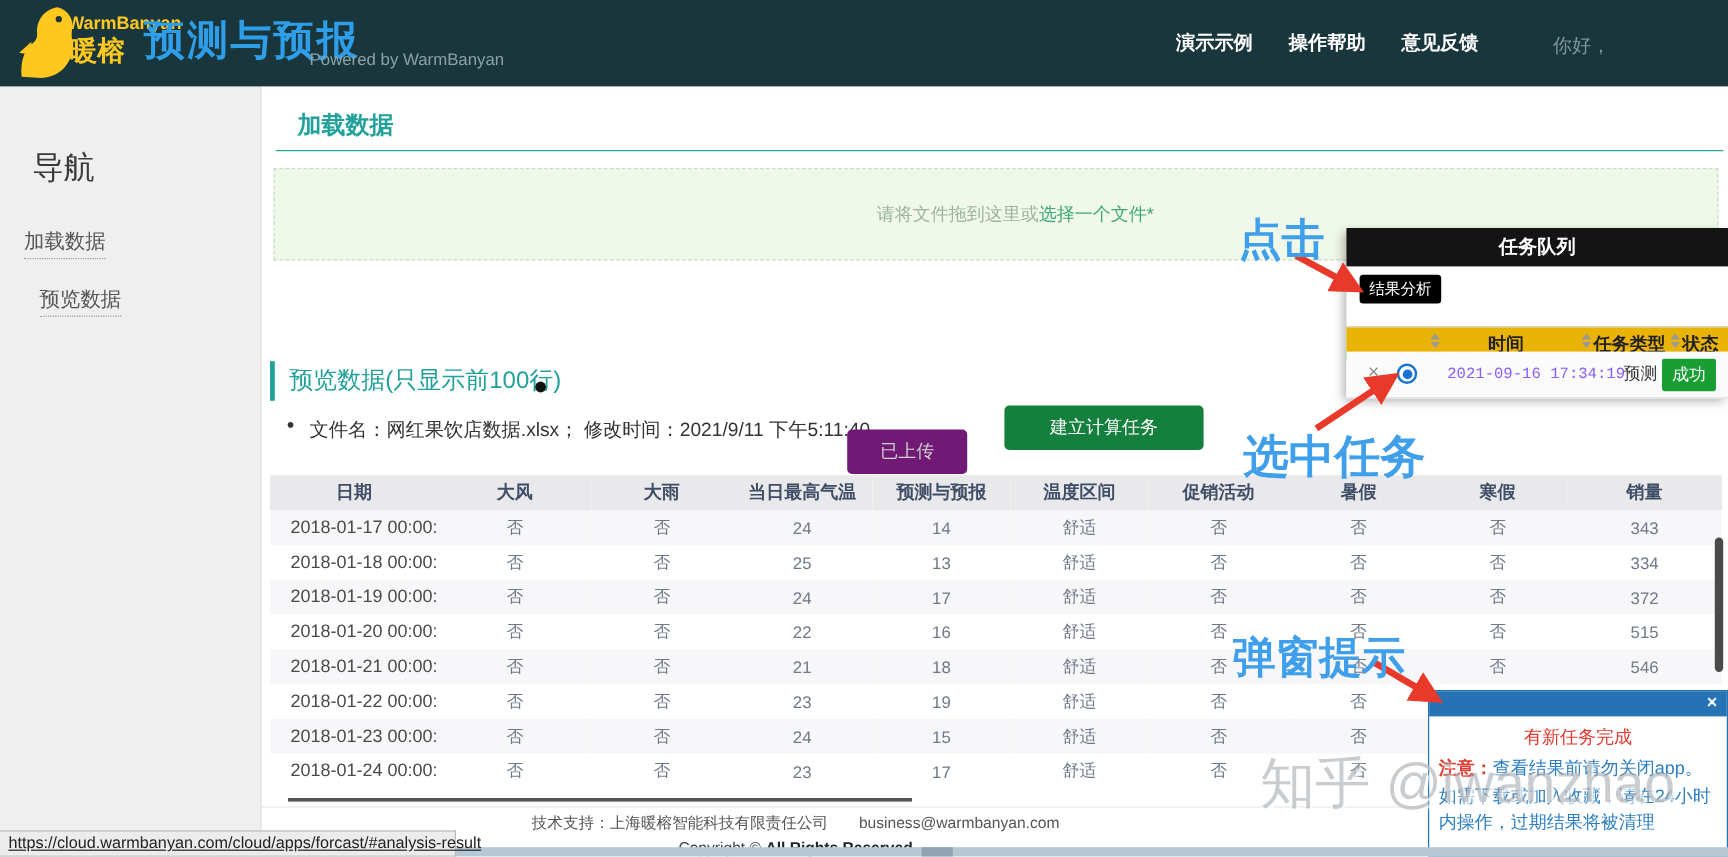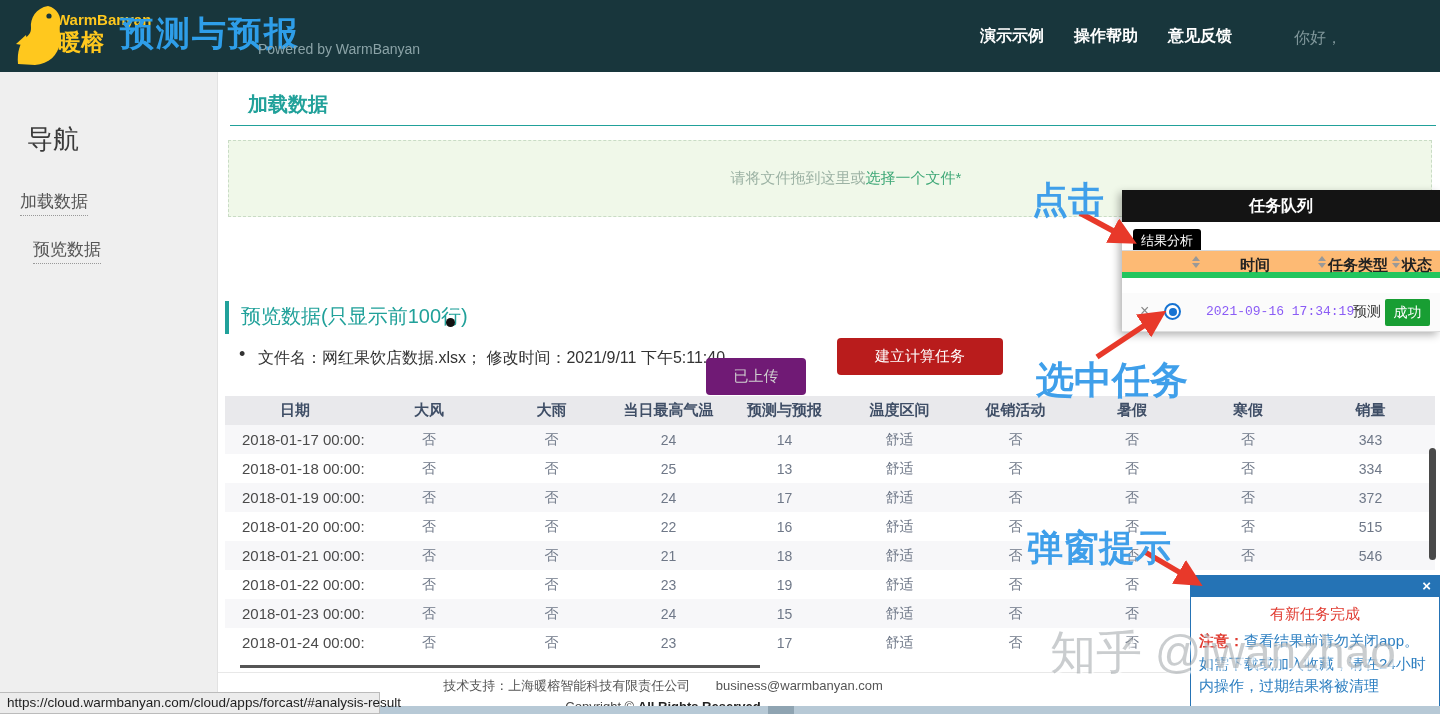--- a/index.html
+++ b/index.html
@@ -32,37 +32,37 @@
   .drop-hint { position:absolute; left:16px; top:0; width:100%; height:100%; display:flex; align-items:center; justify-content:center; font-size:15px; color:#9cb2a4; }
   .drop-link { color:#3fa877; cursor:pointer; }
 
   
   .pv-bar { position:absolute; left:225px; top:301px; width:4px; height:33px; background:#21a19a; }
   .pv-title { position:absolute; left:241px; top:303px; font-size:20px; color:#21a19a; }
   .pv-dot { position:absolute; left:446px; top:318px; width:9px; height:9px; border-radius:50%; background:#111; }
   .file-bullet { position:absolute; left:239px; top:344px; font-size:18px; color:#333; }
   .file-info { position:absolute; left:258px; top:348px; font-size:16px; color:#333; }
   .btn-uploaded { position:absolute; left:706px; top:358px; width:100px; height:37px; background:#701a75; color:#cfcfcf; border:none; border-radius:4px; font-size:15px; }
-  .btn-create { position:absolute; left:837px; top:338px; width:166px; height:37px; background:#b91c1c; color:#fff; border:none; border-radius:4px; font-size:15px; cursor:pointer; }
+  .btn-create { position:absolute; left:837px; top:338px; width:166px; height:37px; background:#15803d; color:#fff; border:none; border-radius:4px; font-size:15px; cursor:pointer; }
 
   
   .dtable { position:absolute; left:225px; top:396px; width:1210px; border-collapse:collapse; table-layout:fixed; z-index:1; }
   .dtable th { height:29px; background:#e9e9ec; color:#3f4e66; font-size:15px; font-weight:bold; text-align:center; }
   .dtable td { height:29px; font-size:14px; color:#6f7888; text-align:center; white-space:nowrap; overflow:hidden; }
   .dtable tbody tr:nth-child(odd) { background:#f7f7f9; }
   .dtable tbody tr:nth-child(even) { background:#fff; }
   .dtable td.c-date { text-align:left; padding-left:17px; font-size:15px; color:#4a4a4a; }
   .vscroll { position:absolute; left:1429px; top:448px; width:7px; height:112px; background:#4a4a4a; border-radius:4px; z-index:3; }
   .hscroll { position:absolute; left:240px; top:665px; width:520px; height:3px; background:#555; z-index:3; }
 
   
   .tq { position:absolute; left:1122px; top:190px; width:318px; height:142px; background:#fff; box-shadow:-3px 3px 8px rgba(0,0,0,.3); z-index:8; }
   .tq-head { height:32px; background:#141414; color:#fff; font-size:16px; font-weight:bold; display:flex; align-items:center; justify-content:center; }
   .tq-analyze { position:absolute; left:11px; top:39px; height:24px; padding:0 8px; background:#000000; color:#fff; border:none; border-radius:3px; font-size:13px; cursor:pointer; }
-  .tq-cols { position:absolute; left:0; top:60px; width:100%; height:28px; background:#fdba74; border-top:1px solid #d8d8d8; border-bottom:6px solid #22c55e; }
+  .tq-cols { position:absolute; left:0; top:82px; width:100%; height:28px; background:#eab308; border-top:1px solid #d8d8d8; border-bottom:6px solid #22c55e; }
   .tq-cols span { position:absolute; top:5px; font-size:15px; font-weight:bold; color:#222; }
   .caret { position:absolute; display:inline-flex; flex-direction:column; gap:2px; top:9px; }
   .caret i { width:0; height:0; border-left:4px solid transparent; border-right:4px solid transparent; }
   .caret .up { border-bottom:5px solid #999; }
   .caret .dn { border-top:5px solid #999; }
   .tq-row { position:absolute; left:0; top:103px; width:100%; height:39px; background:#fbfbfb; border-bottom:1px solid #ddd; }
   .tq-close { position:absolute; left:18px; top:9px; font-size:16px; color:#888; cursor:pointer; }
   .radio { position:absolute; left:42px; top:10px; width:17px; height:17px; border:2px solid #1673d2; border-radius:50%; background:#fff; cursor:pointer; }
   .radio::after { content:""; position:absolute; left:2.5px; top:2.5px; width:8px; height:8px; border-radius:50%; background:#1673d2; }
   .tq-time { position:absolute; left:84px; top:11px; font-family:"Liberation Mono","DejaVu Sans Mono",monospace; font-size:13px; color:#8b5cf6; }
@@ -85,21 +85,21 @@
   .arrows { position:absolute; left:0; top:0; width:1440px; height:714px; z-index:24; pointer-events:none; }
   .watermark { position:absolute; left:1050px; top:622px; font-size:46px; color:rgba(150,155,160,.5); text-shadow:2px 2px 2px rgba(255,255,255,.85); z-index:40; white-space:nowrap; }
 
   
   .foot-rule { position:absolute; left:218px; top:672px; width:1222px; height:1px; background:#e8e8e8; }
   .footer { position:absolute; left:218px; top:677px; width:890px; text-align:center; z-index:4; }
   .foot1 { font-size:13px; color:#555; }
   .foot1 .email { margin-left:22px; }
   .foot2 { margin-top:4px; font-size:13px; color:#444; }
   .foot2 b { color:#222; }
-  .status-tip { position:absolute; left:0; top:692px; width:380px; height:22px; background:#ececec; border:1px solid #bbb; border-left:none; font-size:13.5px; color:#222; line-height:20px; padding-left:7px; z-index:50; white-space:nowrap; }
+  .status-tip { position:absolute; left:0; top:692px; width:380px; height:22px; background:#ececec; border:1px solid #bbb; border-left:none; font-size:13.5px; color:#222; line-height:20px; padding-left:7px; z-index:50; white-space:nowrap;text-decoration:underline; }
   .bottom-strip { position:absolute; left:0; top:706px; width:1440px; height:8px; background:#b7c9d6; z-index:45; }
   .bottom-thumb { position:absolute; left:768px; top:0px; width:26px; height:8px; background:#8fa4b2; }
 </style>
 </head>
 <body>
 
 <div class="page">
 
   <div class="topbar">
     <svg class="bird" width="46" height="62" viewBox="0 0 46 62">

